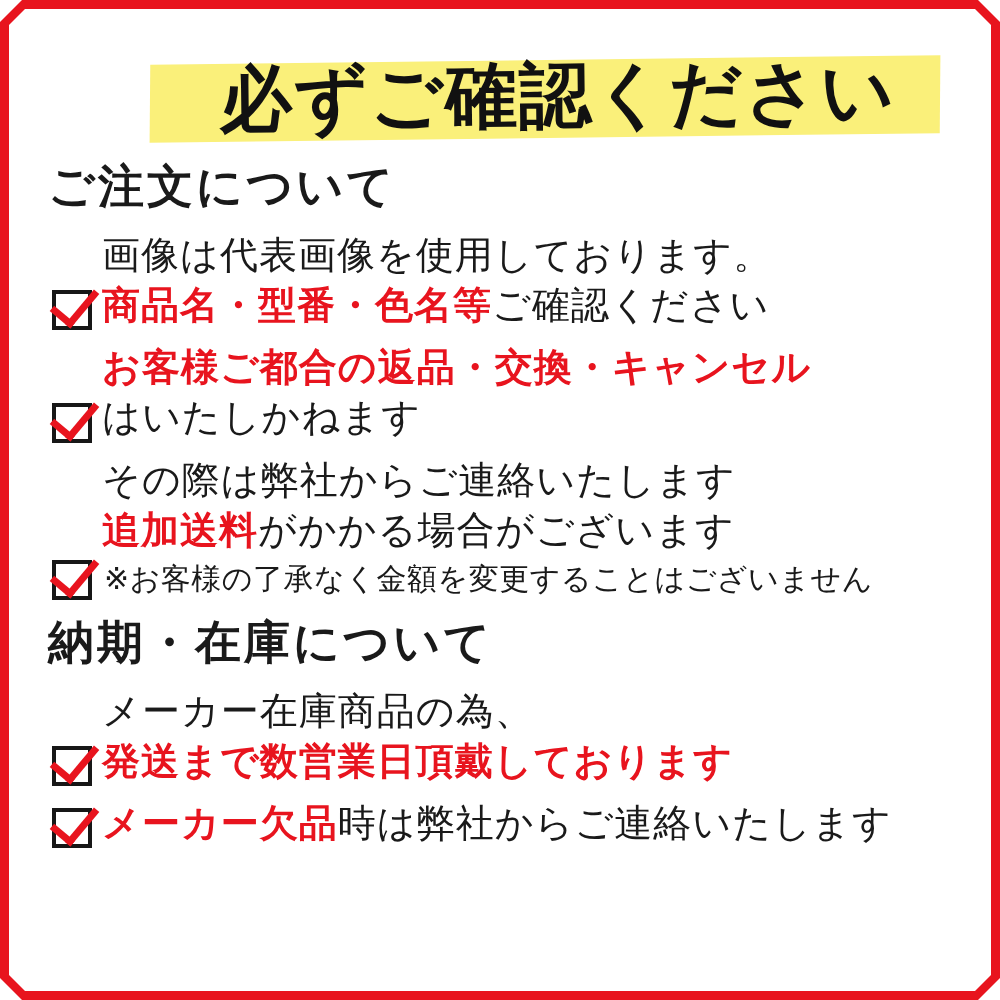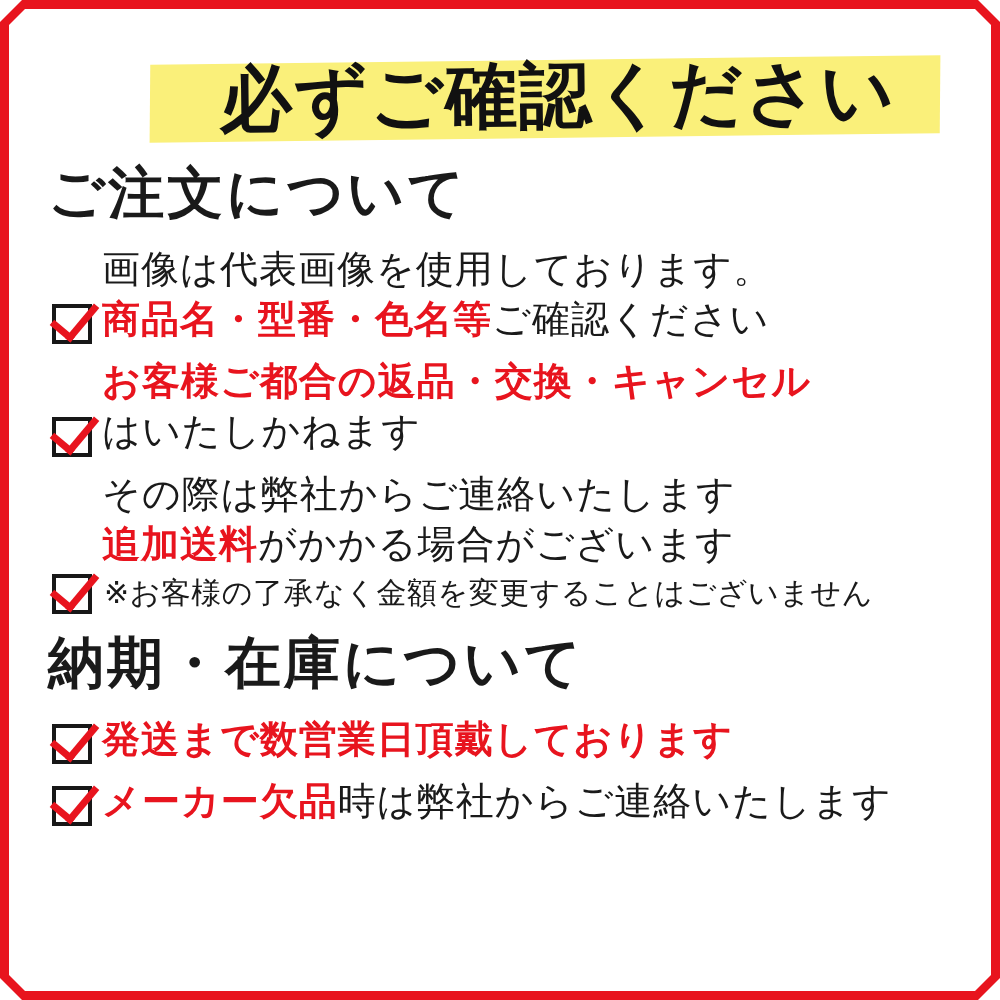--- a/index.html
+++ b/index.html
@@ -71,21 +71,21 @@
     font-weight: bold;
     color: #111111;
     letter-spacing: 2px;
     line-height: 1.25;
     white-space: nowrap;
     transform: rotate(-0.7deg);
   }
 
   
   .section-head {
-    font-size: 56px;
+    font-size: 46px;
     font-weight: bold;
     color: #1a1a1a;
     letter-spacing: 3px;
     margin: 6px 0 4px 2px;
   }
   .section-head.second {
     margin-top: 12px;
   }
 
   
@@ -175,20 +175,21 @@
       <div class="line"><span class="red">追加送料</span><span>がかかる場合がございます</span></div>
       <div class="note">※お客様の了承なく金額を変更することはございません</div>
     </div>
   </div>
 
   <div class="section-head second">納期・在庫について</div>
 
   <div class="item">
     <span class="check"></span>
     <div class="item-body">
+      <div class="line">メーカー在庫商品の為、</div>
       <div class="line"><span class="red">発送まで数営業日頂戴しております</span></div>
     </div>
   </div>
 
   <div class="item">
     <span class="check"></span>
     <div class="item-body">
       <div class="line"><span class="red">メーカー欠品</span><span>時は弊社からご連絡いたします</span></div>
     </div>
   </div>

